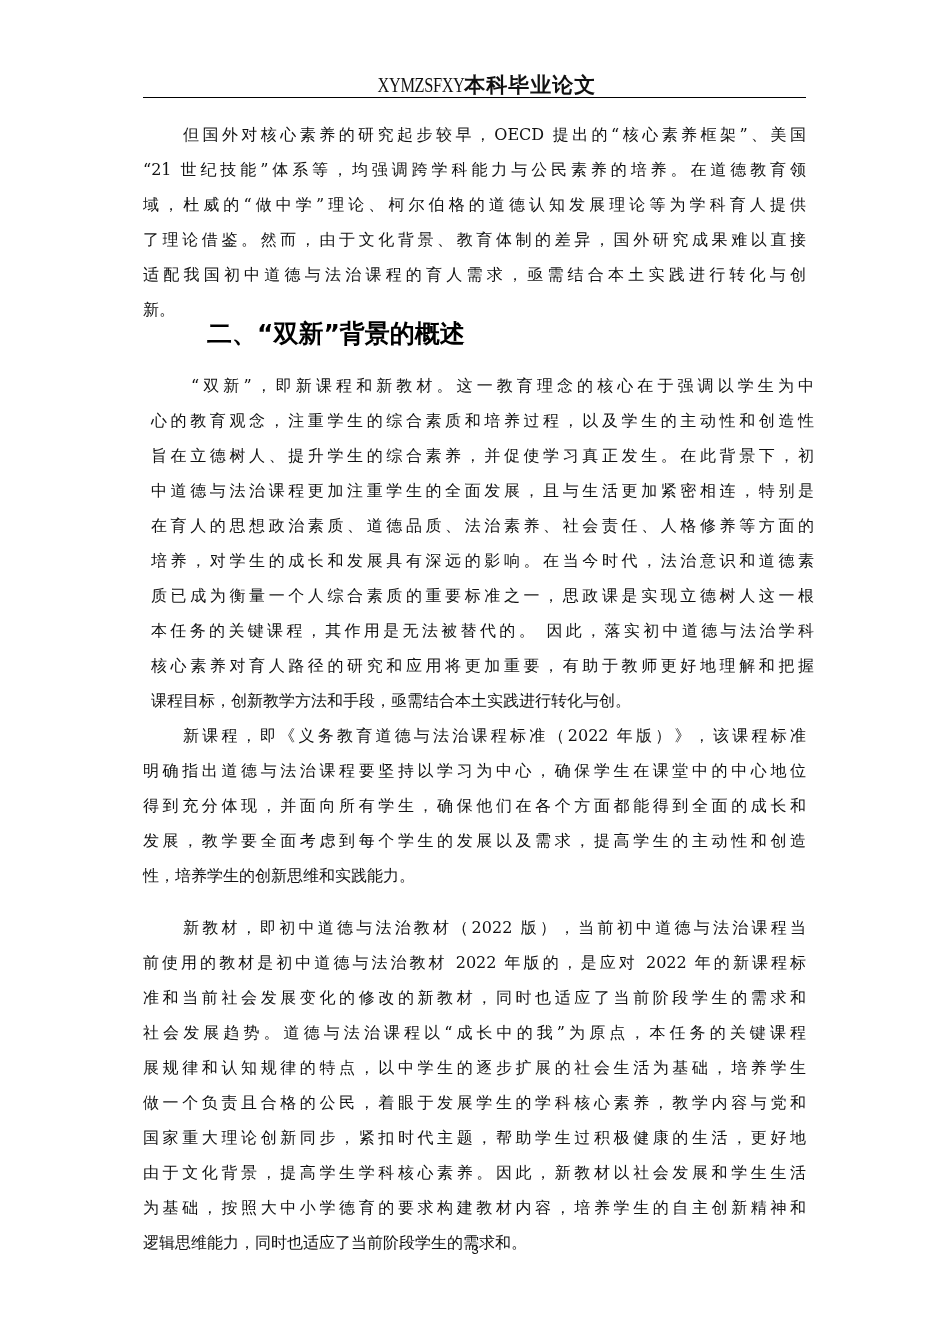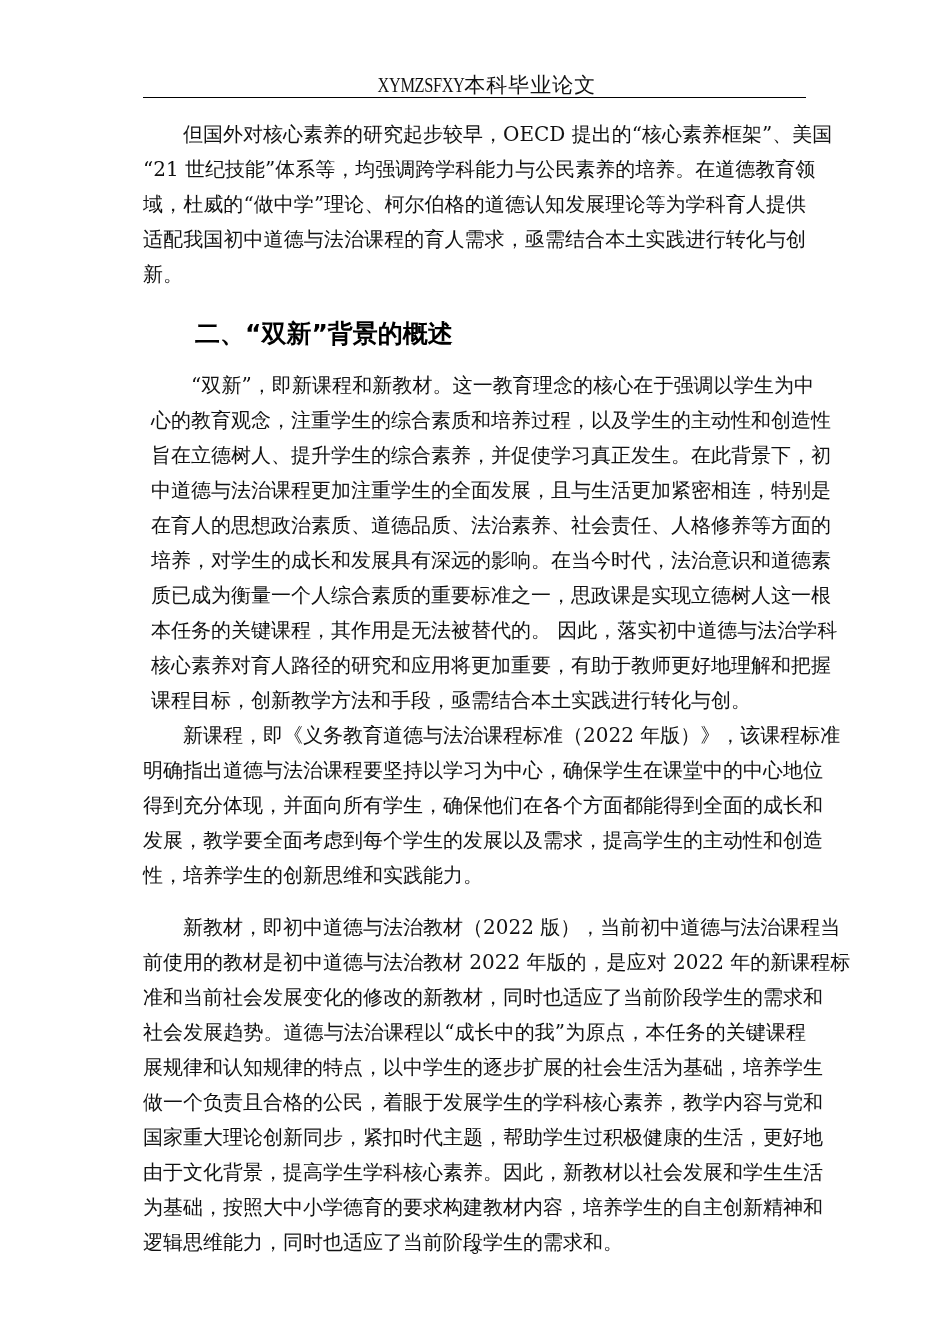--- a/index.html
+++ b/index.html
@@ -3,47 +3,48 @@
 <meta charset="utf-8">
 <style>
   html, body { margin: 0; padding: 0; background: #ffffff; }
   body { width: 950px; height: 1344px; position: relative; overflow: hidden;
          font-family: "DejaVu Serif", "Liberation Serif", serif; color: #111; }
   .page { position: absolute; left: 0; top: 0; width: 950px; height: 1344px; background: #fff; }
   .header { position: absolute; left: 143px; width: 663px; top: 70px; height: 30px;
             text-align: center; font-size: 21px; line-height: 30px; }
   .header .latin { font-family: "Liberation Serif", serif; letter-spacing: -0.5px;
                    transform: scaleX(0.78); display: inline-block; transform-origin: right center; }
-  .header .cjk { font-family: "DejaVu Sans", sans-serif; font-weight: normal; letter-spacing: 1px; }
+  .header .cjk { font-family: "DejaVu Sans", sans-serif; font-weight: bold; letter-spacing: 1px; }
   .header-rule { position: absolute; left: 143px; width: 663px; top: 97px; height: 0;
                  border-top: 1.5px solid #000; }
   .body-block { position: absolute; left: 143px; width: 663px; }
-  .line { display: block; height: 35px; line-height: 35px; font-size: 20px;
+  .line { display: block; height: 35px; line-height: 35px; font-size: 16px;
           white-space: nowrap; text-align: justify; text-align-last: justify; }
   .line.last { text-align-last: left; }
   .line.indent { padding-left: 40px; }
-  .heading { position: absolute; left: 195px; top: 316px; font-size: 25px; line-height: 36px;
+  .heading { position: absolute; left: 207px; top: 316px; font-size: 25px; line-height: 36px;
              font-family: "DejaVu Sans", sans-serif; font-weight: bold; color: #000; }
   .page-number { position: absolute; left: 0; width: 950px; top: 1242px; text-align: center;
                  font-size: 13px; font-family: "Liberation Sans", sans-serif; }
 </style>
 </head>
 <body>
 
 <div class="page">
 
   <div class="header">
     <span class="latin">XYMZSFXY</span><span class="cjk">本科毕业论文</span>
   </div>
   <div class="header-rule"></div>
 
   <div class="body-block" style="top:117px;">
     <span class="line indent">但国外对核心素养的研究起步较早，OECD 提出的“核心素养框架”、美国</span>
     <span class="line">“21 世纪技能”体系等，均强调跨学科能力与公民素养的培养。在道德教育领</span>
     <span class="line">域，杜威的“做中学”理论、柯尔伯格的道德认知发展理论等为学科育人提供</span>
+    <span class="line">了理论借鉴。然而，由于文化背景、教育体制的差异，国外研究成果难以直接</span>
     <span class="line">适配我国初中道德与法治课程的育人需求，亟需结合本土实践进行转化与创</span>
     <span class="line last">新。</span>
   </div>
 
   <div class="heading">二、“双新”背景的概述</div>
 
   <div class="body-block" style="top:368px;margin-left:8px;">
     <span class="line indent">“双新”，即新课程和新教材。这一教育理念的核心在于强调以学生为中</span>
     <span class="line">心的教育观念，注重学生的综合素质和培养过程，以及学生的主动性和创造性</span>
     <span class="line">旨在立德树人、提升学生的综合素养，并促使学习真正发生。在此背景下，初</span>

